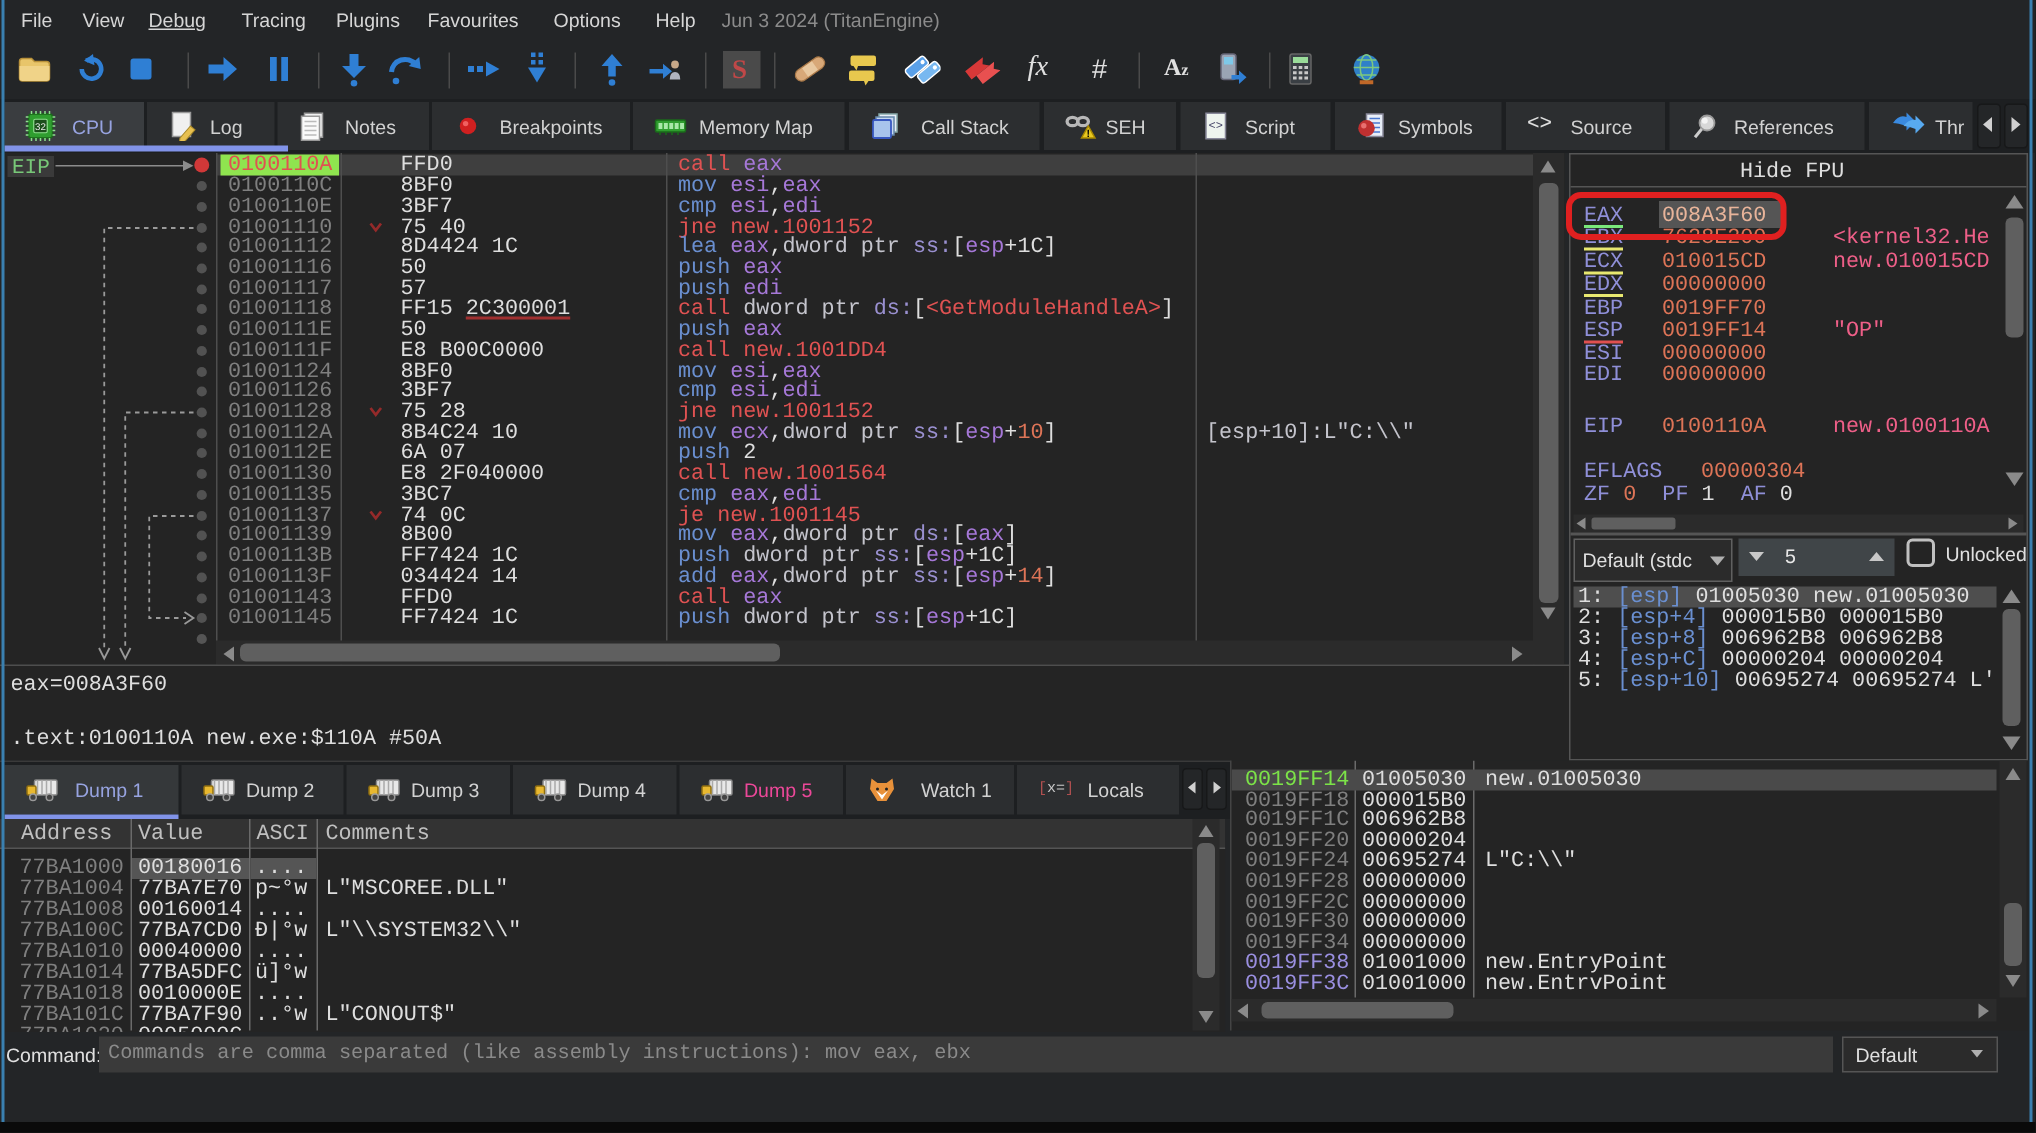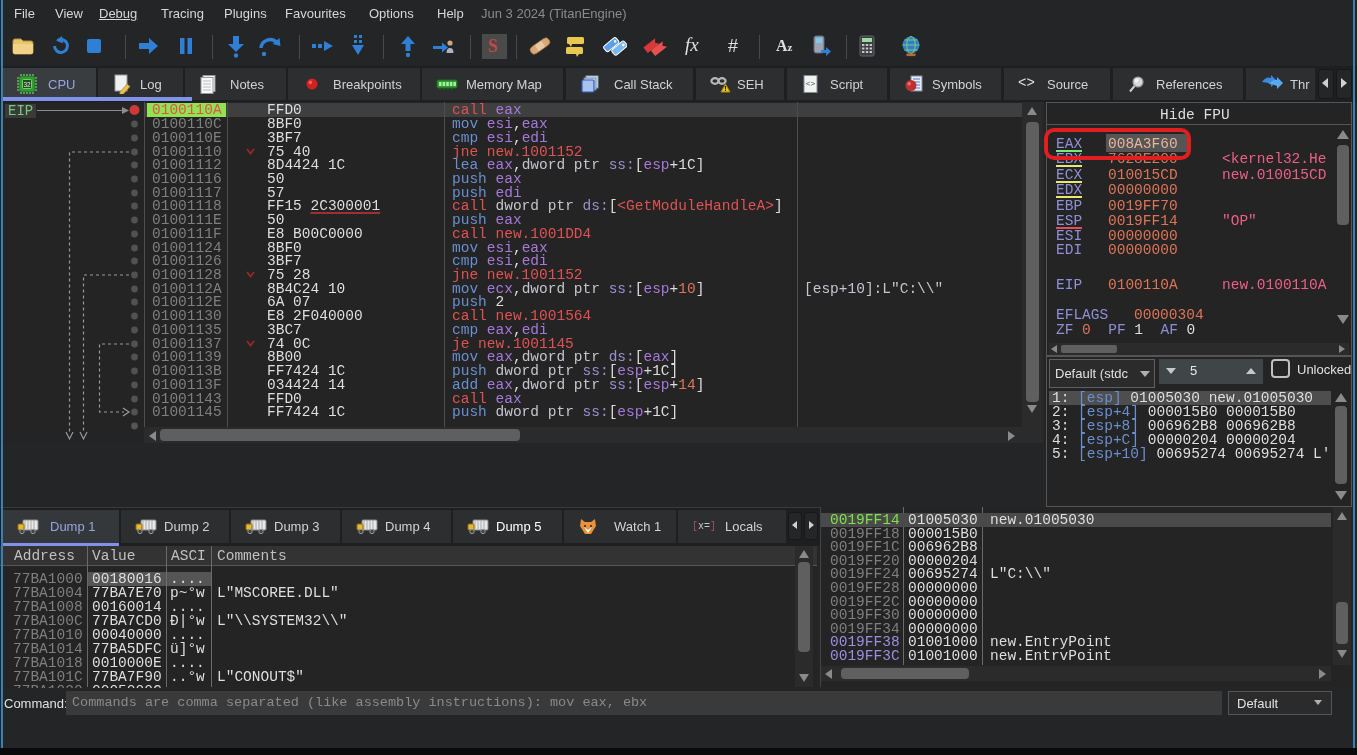--- a/index.html
+++ b/index.html
@@ -371,20 +371,24 @@
 <path d="M123 306 l6 4 -6 4" stroke="#9a9a9a" stroke-width="1.2" fill="none"></path>
 </svg>
 <div class="scroll-track" style="left:144px;top:325px;width:878px;height:16px;"></div>
 <div class="sb-arrow" style="left:149px;top:329px;border-right:7px solid #8a8a8a;border-top:5px solid transparent;border-bottom:5px solid transparent;"></div>
 <div class="sb-arrow" style="left:1008px;top:329px;border-left:7px solid #8a8a8a;border-top:5px solid transparent;border-bottom:5px solid transparent;"></div>
 <div class="thumb" style="left:160px;top:327px;width:360px;height:12px;"></div>
 <div class="scroll-track" style="left:1022px;top:0;width:21px;height:341px;"></div>
 <div class="sb-arrow" style="left:1027px;top:5px;border-bottom:8px solid #8a8a8a;border-left:5.5px solid transparent;border-right:5.5px solid transparent;"></div>
 <div class="sb-arrow" style="left:1027px;top:303px;border-top:8px solid #8a8a8a;border-left:5.5px solid transparent;border-right:5.5px solid transparent;"></div>
 <div class="thumb" style="left:1026px;top:20px;width:13px;height:280px;"></div>
+</div>
+<div class="abs" style="left:0;top:443px;width:1046px;height:64px;background:#242424;border-top:1px solid #4e4e4e;">
+<span class="abs mono c-white" style="left:7px;top:5px;">eax=008A3F60</span>
+<span class="abs mono c-white" style="left:7px;top:41px;">.text:0100110A new.exe:$110A #50A</span>
 </div>
 <div class="abs" style="left:1046px;top:102px;width:306px;height:405px;background:#242424;border:1px solid #555;">
 <div class="abs" style="left:0;top:0;width:304px;height:22px;border-bottom:1px solid #555;"></div>
 <span class="abs mono c-white" style="left:113px;top:4px;">Hide FPU</span>
 <span class="abs mono c-peri" style="left:9px;top:34px;line-height:14px;">EAX</span>
 <div class="abs" style="left:9px;top:47px;width:26px;height:2px;background:#7ae87a;"></div>
 <span class="abs mono c-salmon" style="left:61px;top:34px;line-height:14px;">008A3F60</span>
 <span class="abs mono c-peri" style="left:9px;top:49px;line-height:14px;">EBX</span>
 <div class="abs" style="left:9px;top:62px;width:26px;height:2px;background:#e8e870;"></div>
 <span class="abs mono c-salmon" style="left:61px;top:49px;line-height:14px;">7628E200</span>
@@ -473,21 +477,21 @@
 <div class="abs" style="left:342px;top:2px;width:109px;height:33px;background:#2c2e30;"></div>
 <span class="abs sans13" style="left:385px;top:11px;color:#d2d2d2;">Dump 4</span>
 <svg class="abs" style="left:356px;top:9px;" width="24" height="20" viewBox="0 0 24 20">
         <rect x="6" y="3" width="15" height="10" rx="1" fill="#e8e8e8" stroke="#888"></rect>
         <path d="M8 3 v10 M11 3 v10 M14 3 v10 M17 3 v10" stroke="#aaa"></path>
         <rect x="1" y="7" width="6" height="6" rx="1" fill="#e8b830" stroke="#906f10"></rect>
         <circle cx="5" cy="14.5" r="2.2" fill="#444" stroke="#999"></circle>
         <circle cx="16" cy="14.5" r="2.2" fill="#444" stroke="#999"></circle>
       </svg>
 <div class="abs" style="left:453px;top:2px;width:109px;height:33px;background:#2c2e30;"></div>
-<span class="abs sans13" style="left:496px;top:11px;color:#ffffff;">Dump 5</span>
+<span class="abs sans13" style="left:496px;top:11px;color:#ec4899;">Dump 5</span>
 <svg class="abs" style="left:467px;top:9px;" width="24" height="20" viewBox="0 0 24 20">
         <rect x="6" y="3" width="15" height="10" rx="1" fill="#e8e8e8" stroke="#888"></rect>
         <path d="M8 3 v10 M11 3 v10 M14 3 v10 M17 3 v10" stroke="#aaa"></path>
         <rect x="1" y="7" width="6" height="6" rx="1" fill="#e8b830" stroke="#906f10"></rect>
         <circle cx="5" cy="14.5" r="2.2" fill="#444" stroke="#999"></circle>
         <circle cx="16" cy="14.5" r="2.2" fill="#444" stroke="#999"></circle>
       </svg>
 <div class="abs" style="left:564px;top:2px;width:112px;height:33px;background:#2c2e30;"></div>
 <span class="abs sans13" style="left:614px;top:11px;color:#d2d2d2;">Watch 1</span>
 <svg class="abs" style="left:578px;top:9px;" width="20" height="20" viewBox="0 0 20 20">

